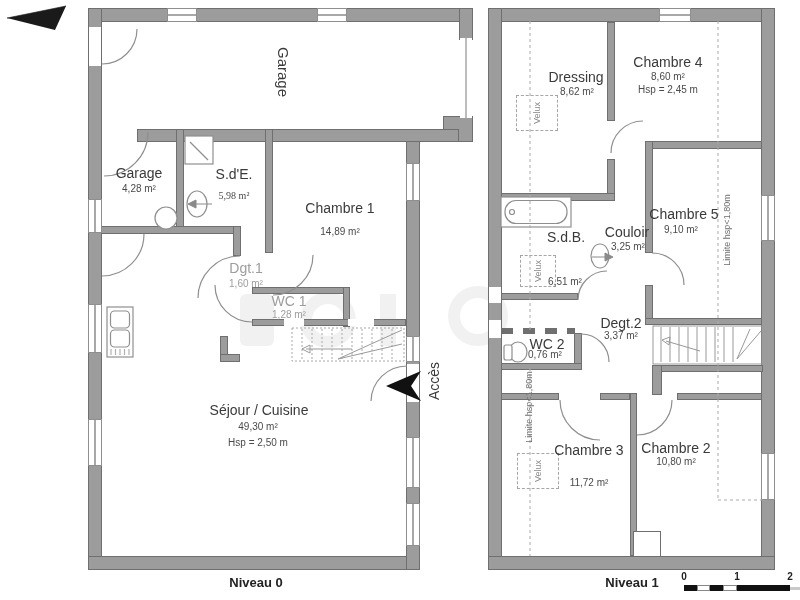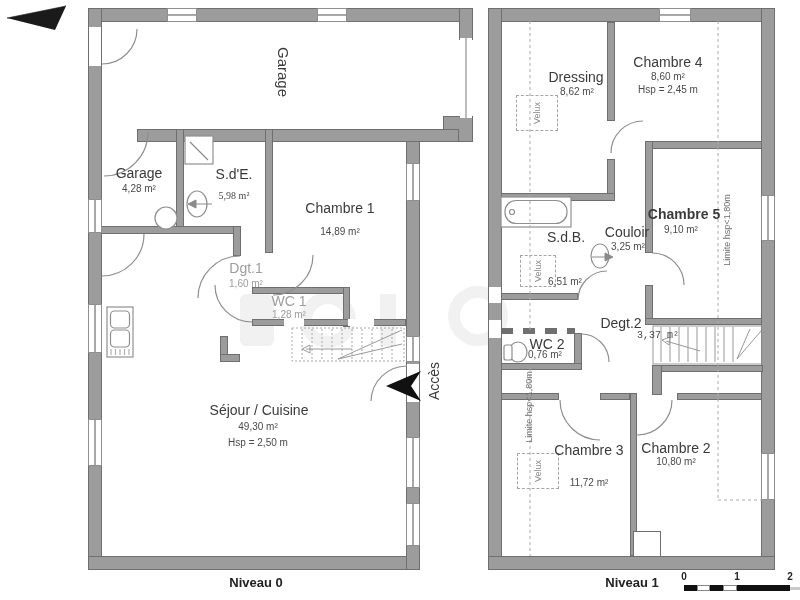--- a/index.html
+++ b/index.html
@@ -235,28 +235,28 @@
   <span class="t ar" style="left:258px;top:427px;">49,30 m²</span>
   <span class="t ar" style="left:258px;top:443px;">Hsp = 2,50 m</span>
   <span class="t nm acces vtx" style="left:434px;top:381px;">Accès</span>
   <span class="t niveau" style="left:256px;top:582px;">Niveau 0</span>
 
   <span class="t nm" style="left:576px;top:77px;">Dressing</span>
   <span class="t ar" style="left:577px;top:92px;">8,62 m²</span>
   <span class="t nm" style="left:668px;top:62px;">Chambre 4</span>
   <span class="t ar" style="left:668px;top:77px;">8,60 m²</span>
   <span class="t ar" style="left:668px;top:90px;">Hsp = 2,45 m</span>
-  <span class="t nm" style="left:684px;top:214px;font-weight:bold;">Chambre 5</span>
+  <span class="t nm" style="left:684px;top:214px;">Chambre 5</span>
   <span class="t ar" style="left:681px;top:230px;">9,10 m²</span>
   <span class="t nm" style="left:566px;top:237px;">S.d.B.</span>
   <span class="t ar" style="left:565px;top:252px;margin-top:30px;">6,51 m²</span>
   <span class="t nm" style="left:627px;top:232px;">Couloir</span>
   <span class="t ar" style="left:628px;top:247px;">3,25 m²</span>
   <span class="t nm" style="left:621px;top:323px;">Degt.2</span>
-  <span class="t ar" style="left:658px;top:336px;font-family:Liberation Mono, monospace;">3,37 m²</span>
+  <span class="t ar" style="left:621px;top:336px;">3,37 m²</span>
   <span class="t nm" style="left:547px;top:344px;">WC 2</span>
   <span class="t ar" style="left:545px;top:355px;">0,76 m²</span>
   <span class="t nm" style="left:589px;top:450px;">Chambre 3</span>
   <span class="t ar" style="left:589px;top:464px;margin-top:19px;">11,72 m²</span>
   <span class="t nm" style="left:676px;top:448px;">Chambre 2</span>
   <span class="t ar" style="left:676px;top:462px;">10,80 m²</span>
   <span class="t limite vtx" style="left:727px;top:230px;">Limite hsp&lt;1,80m</span>
   <span class="t limite vtx" style="left:529px;top:407px;">Limite hsp&lt;1,80m</span>
   <span class="t niveau" style="left:632px;top:582px;">Niveau 1</span>
 

